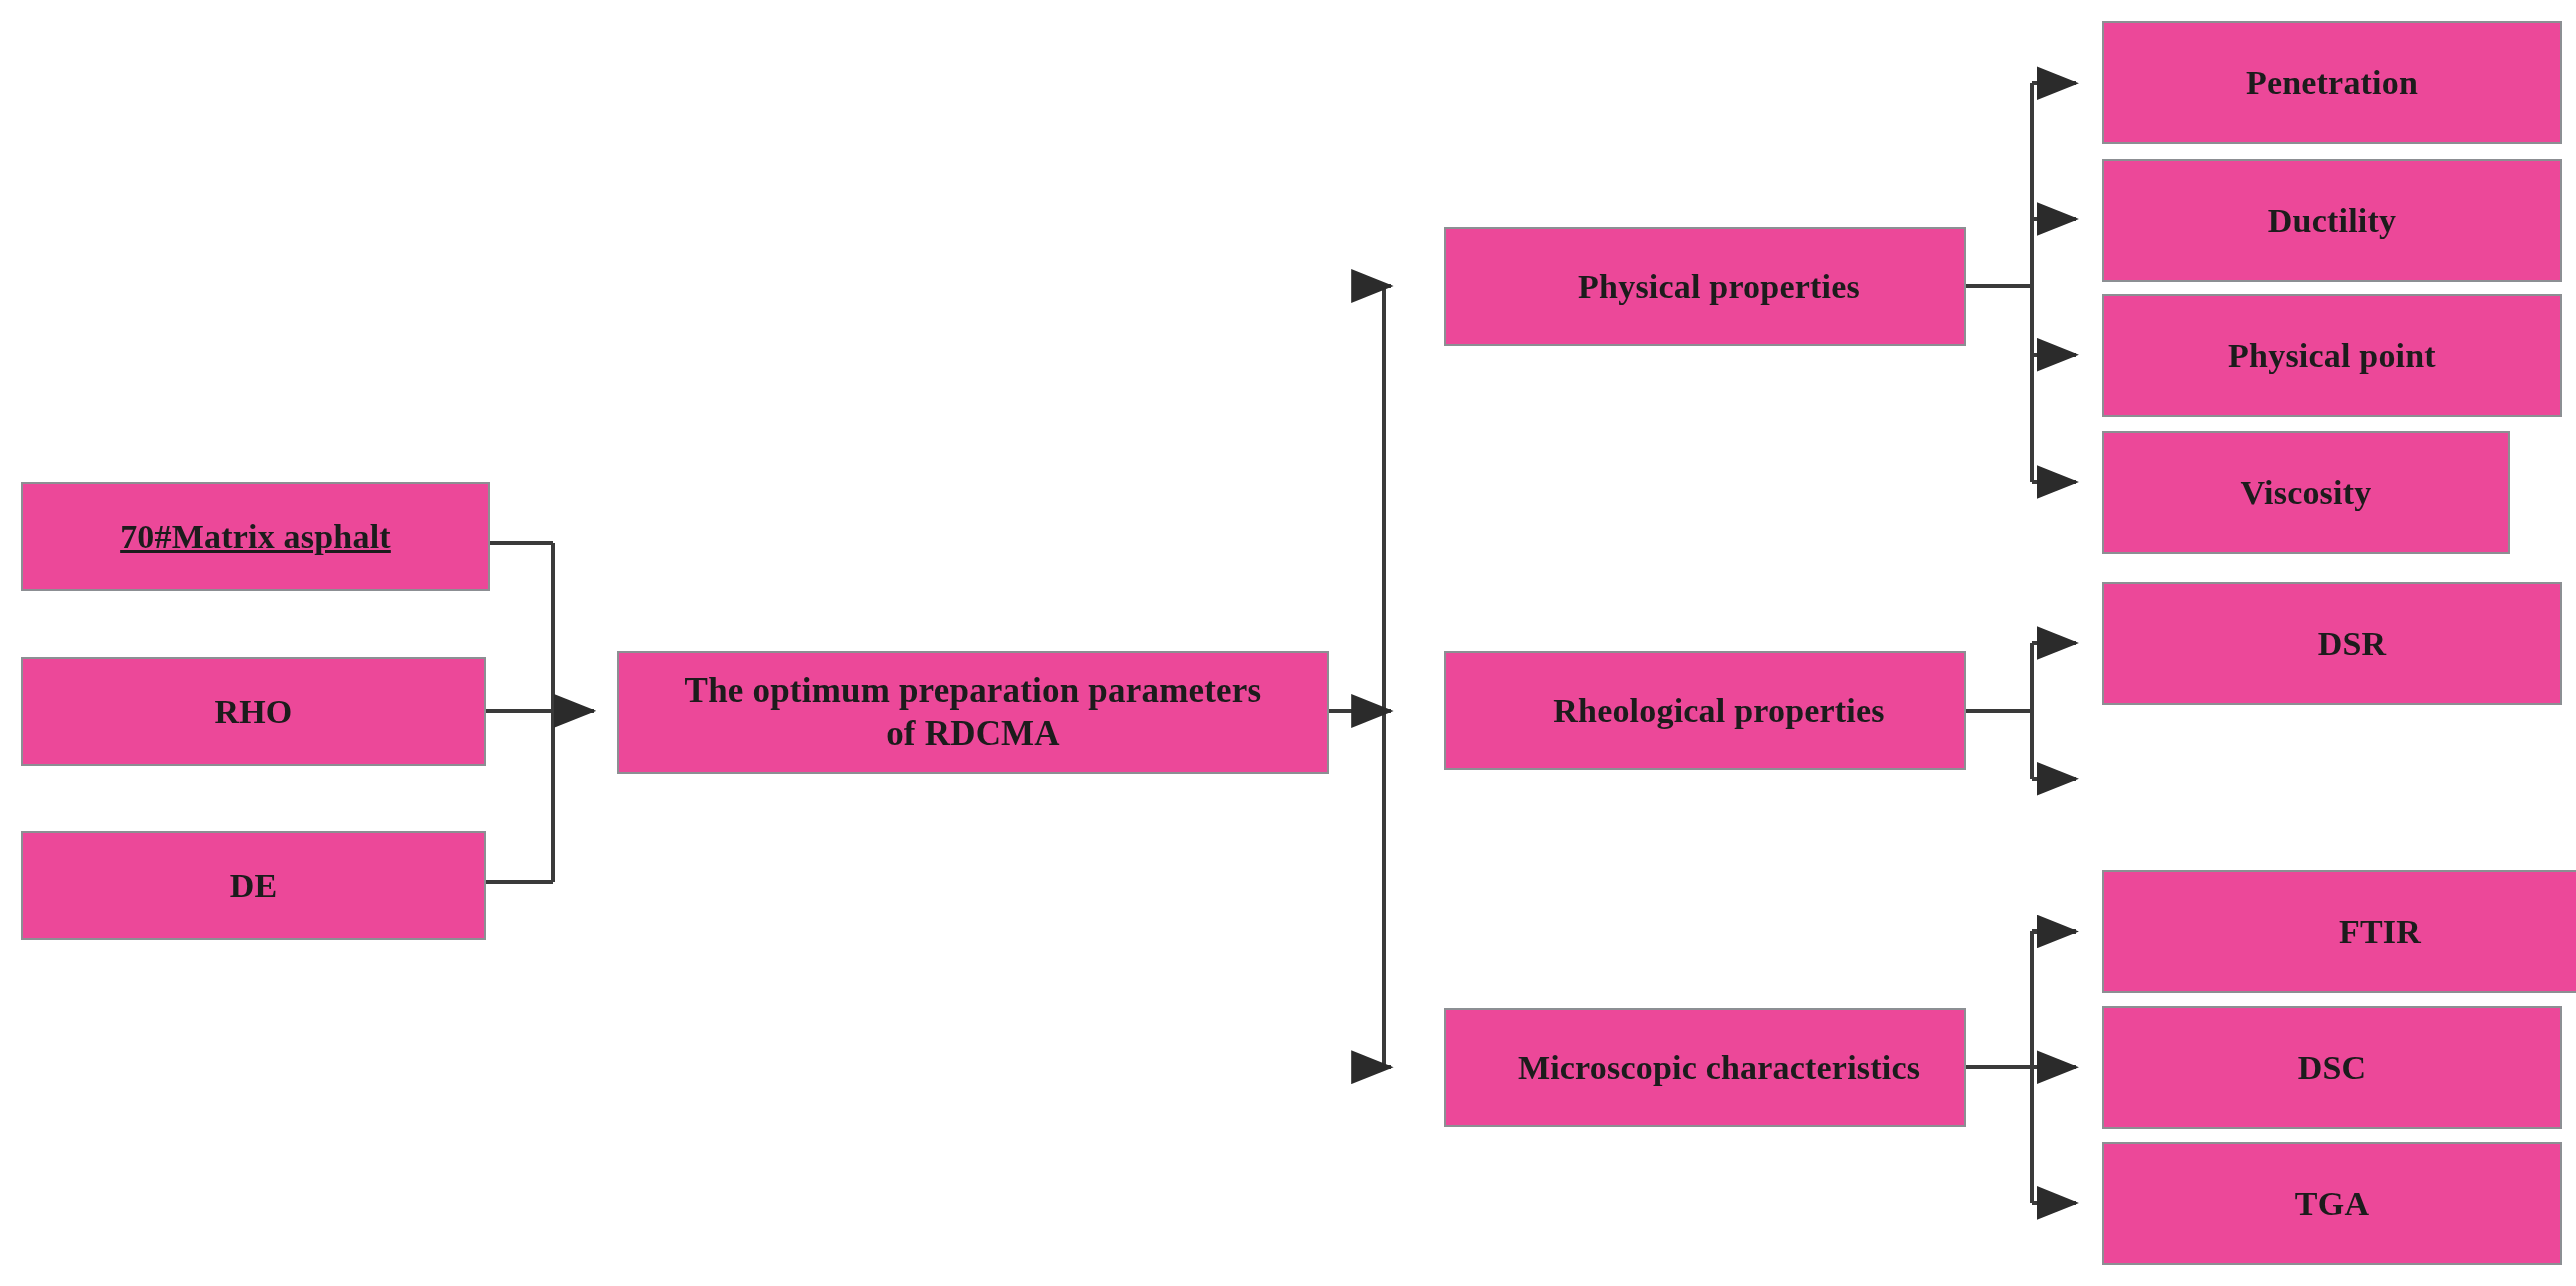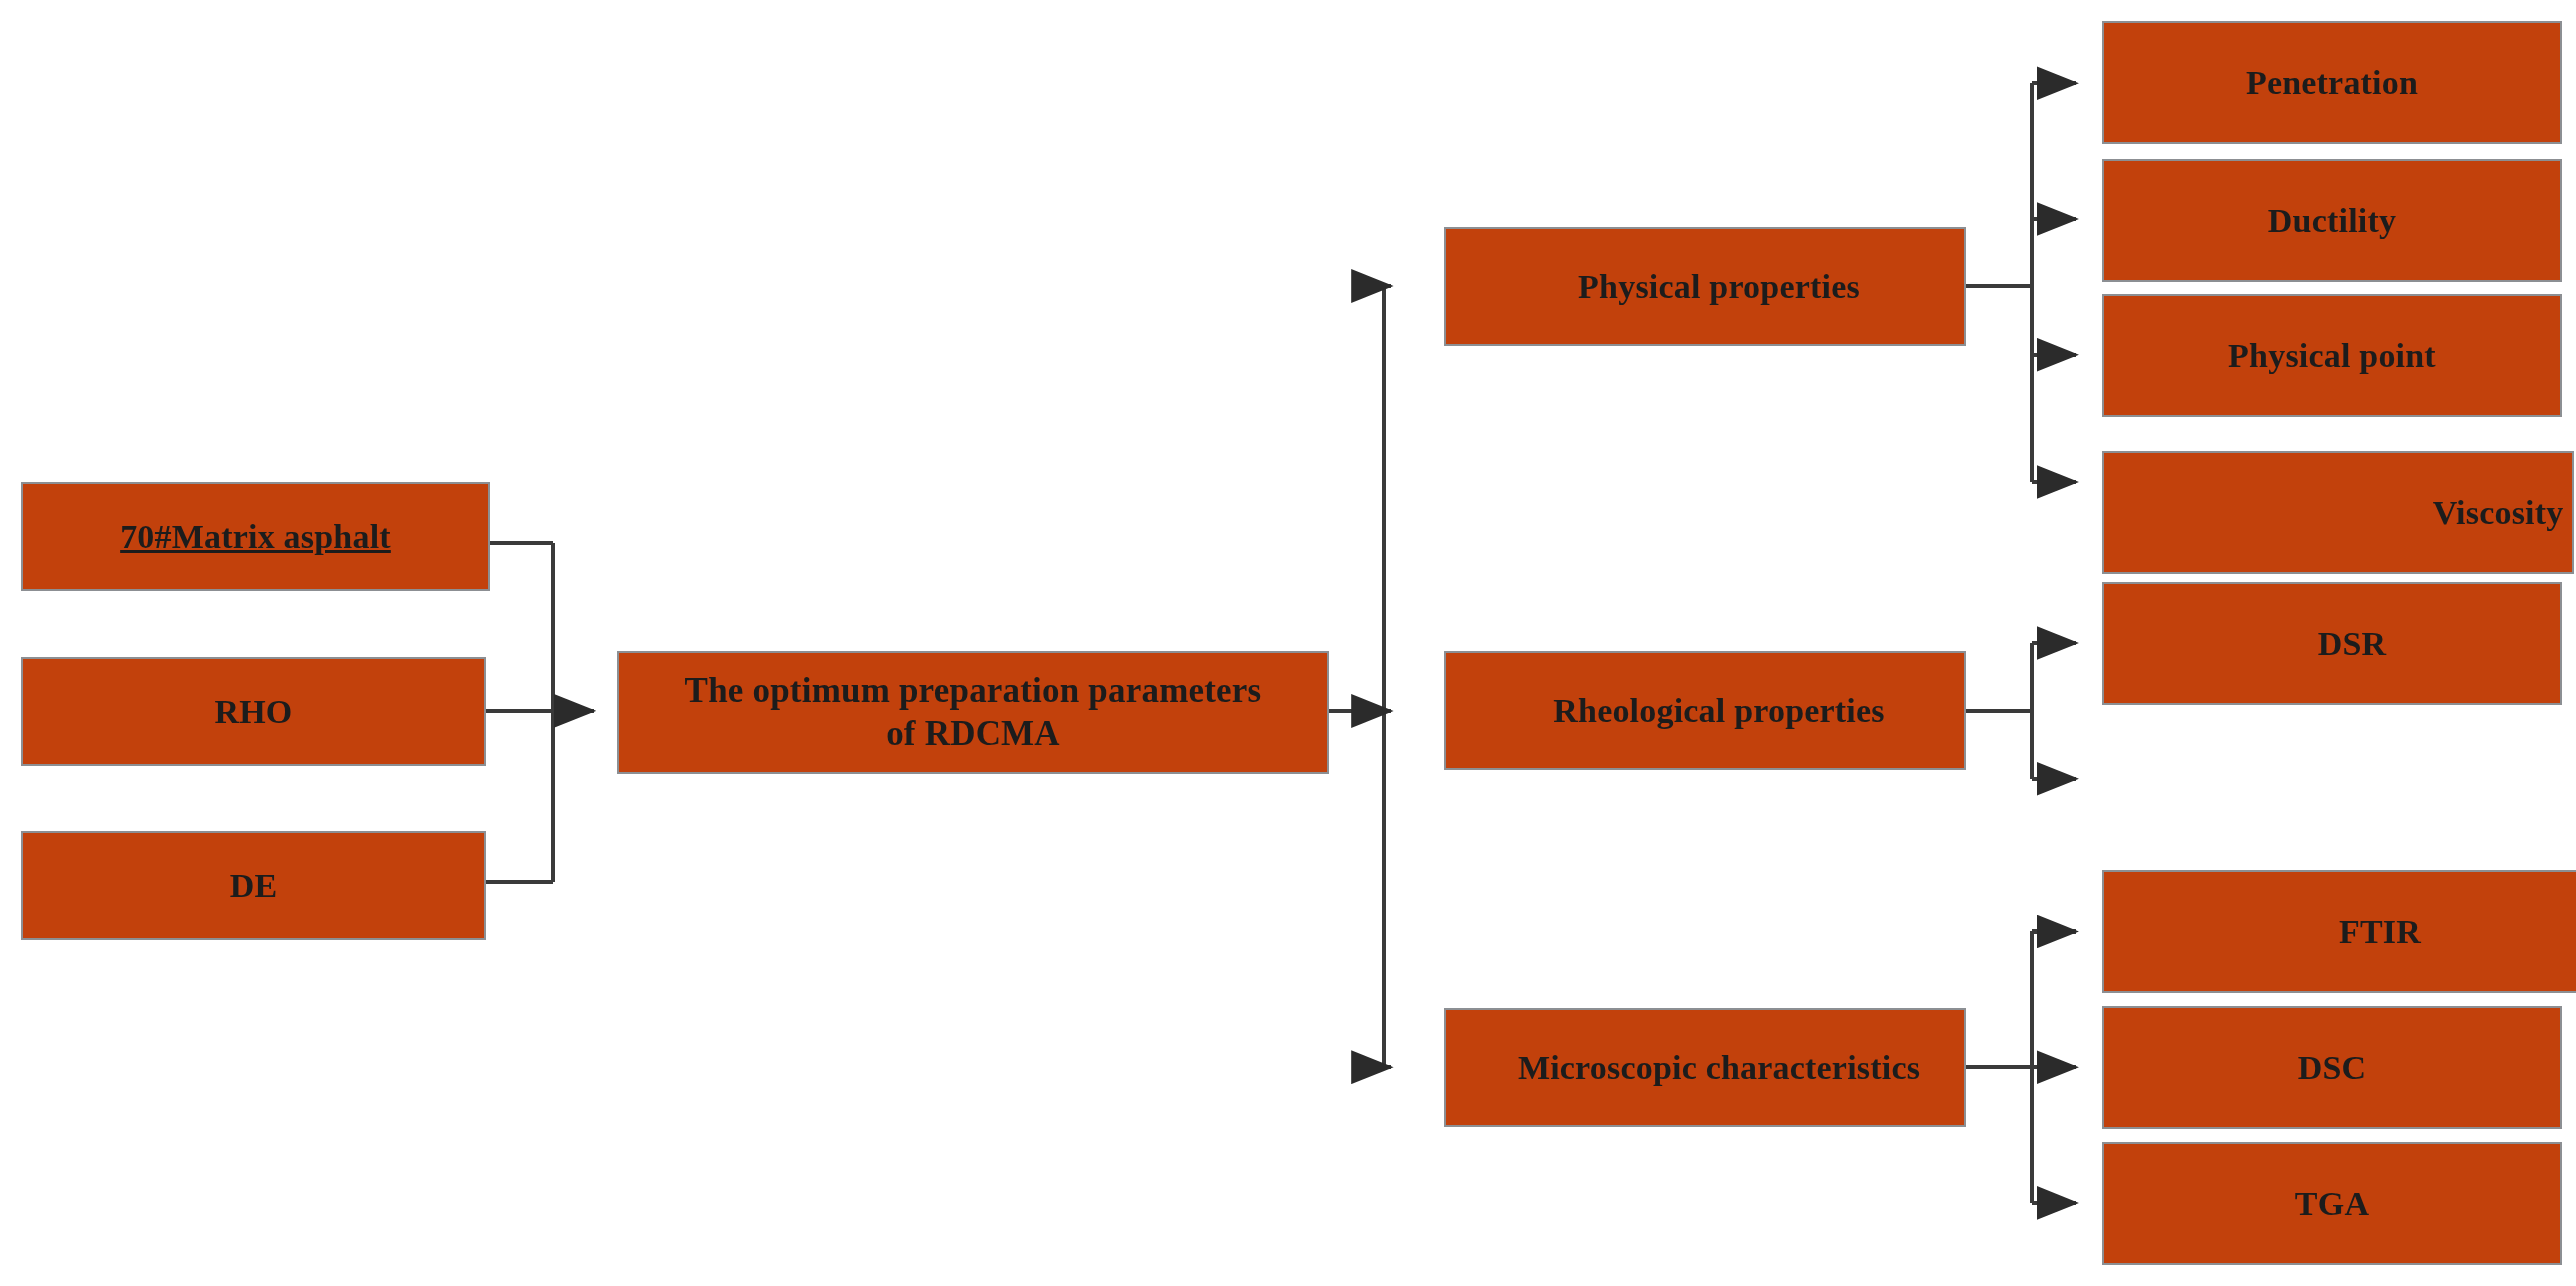--- a/index.html
+++ b/index.html
@@ -12,21 +12,21 @@
     width: 2576px;
     height: 1287px;
     background: #ffffff;
     font-family: "Liberation Serif", "DejaVu Serif", serif;
     overflow: hidden;
   }
   .node {
     position: absolute;
     box-sizing: border-box;
     border: 2.5px solid #8c8f93;
-    background: #c2410c;
+    background: #ec4899;
     display: flex;
     align-items: center;
     justify-content: center;
     text-align: center;
     font-weight: bold;
     color: #1c1c1c;
     line-height: 1.22;
     letter-spacing: 0.2px;
   }
   .node .node-label {
@@ -144,21 +144,21 @@
   </div>
 
   <div class="node n-right" style="left:2102px; top:159px; width:460px; height:123px;">
     <span class="node-label">Ductility</span>
   </div>
 
   <div class="node n-right" style="left:2102px; top:294px; width:460px; height:123px;">
     <span class="node-label">Physical point</span>
   </div>
 
-  <div class="node n-right" style="left:2102px; top:451px; width:472px; height:123px;justify-content:flex-end;">
+  <div class="node n-right" style="left:2102px; top:431px; width:408px; height:123px;">
     <span class="node-label">Viscosity</span>
   </div>
 
   <div class="node n-right" style="left:2102px; top:582px; width:460px; height:123px;padding-left:40px;">
     <span class="node-label">DSR</span>
   </div>
 
 
   <div class="node n-right" style="left:2102px; top:870px; width:556px; height:123px;">
     <span class="node-label">FTIR</span>

